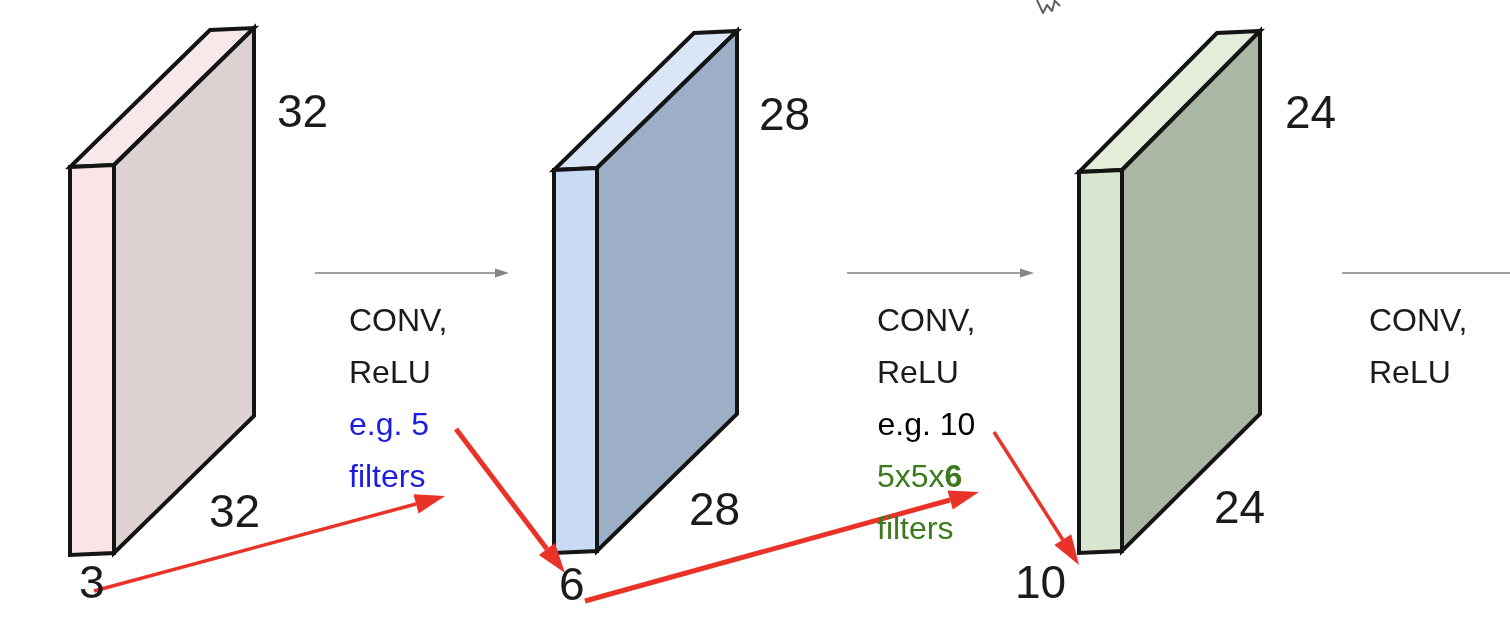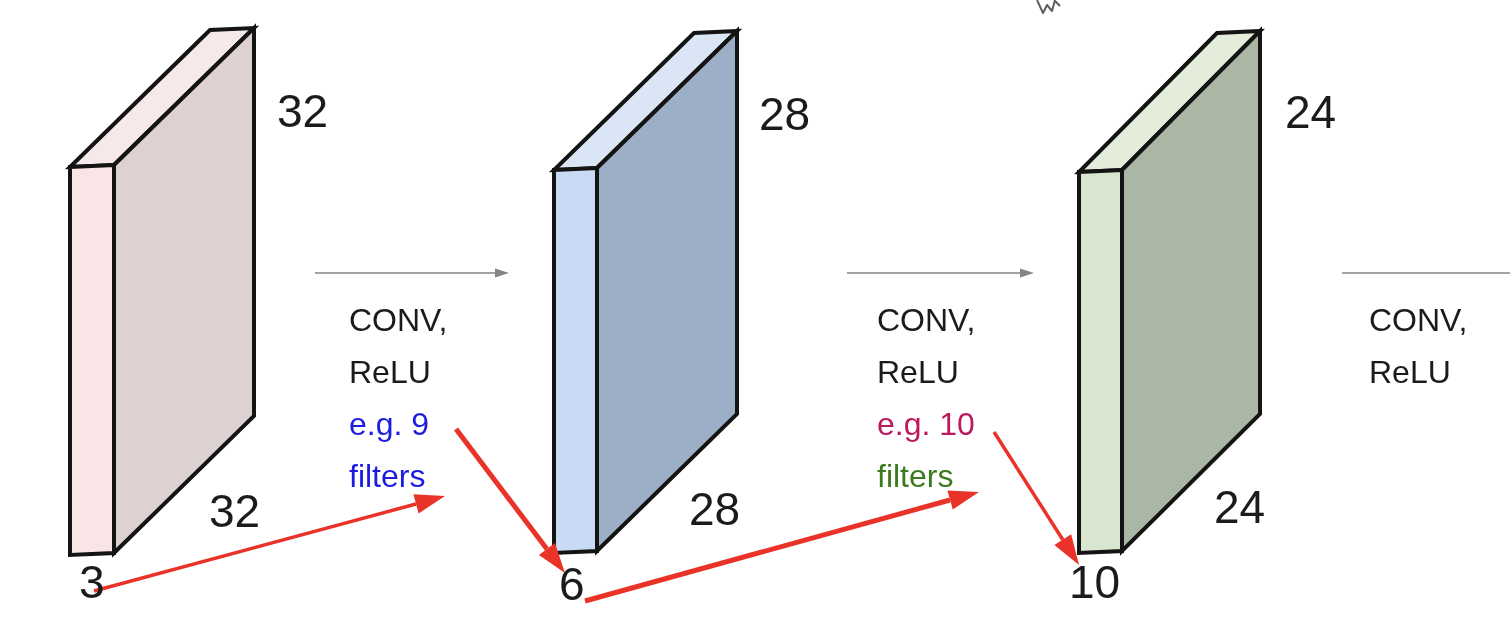--- a/index.html
+++ b/index.html
@@ -73,33 +73,34 @@
   <div class="num" style="left:245px;top:88px;">32</div>
   <div class="num" style="left:177px;top:488px;">32</div>
   <div class="num" style="left:47px;top:559px;">3</div>
 
   <div class="num" style="left:727px;top:91px;">28</div>
   <div class="num" style="left:657px;top:486px;">28</div>
   <div class="num" style="left:527px;top:561px;">6</div>
 
   <div class="num" style="left:1253px;top:89px;">24</div>
   <div class="num" style="left:1182px;top:484px;">24</div>
-  <div class="num" style="left:1037px;top:559px;">10</div>
+  <div class="num" style="left:983px;top:559px;">10</div>
 
   <div class="op" style="left:317px;top:294px;">
     <div>CONV,</div>
     <div>ReLU</div>
-    <span class="accent" id="op1-accent" style="color: rgb(28, 28, 223);">e.g. 9</span>
+    <span class="accent" id="op1-accent" style="color: rgb(28, 28, 223);">e.g. 5</span>
     <span class="accent" style="color: rgb(28, 28, 223);">filters</span>
   </div>
 
   <div class="op" style="left:845px;top:294px;">
     <div>CONV,</div>
     <div>ReLU</div>
-    <span class="accent" style="color: #be185d;">e.g. 10</span>
+    <span class="accent" style="color: #000000; text-align: right;">e.g. 10</span>
+    <span class="accent" style="color: rgb(60, 122, 30);"><span>5x5x</span><span class="bold-part">6</span></span>
     <span class="accent" style="color: rgb(60, 122, 30);">filters</span>
   </div>
 
   <div class="op" style="left:1337px;top:294px;">
     <div>CONV,</div>
     <div>ReLU</div>
   </div>
 
 </div>
 

